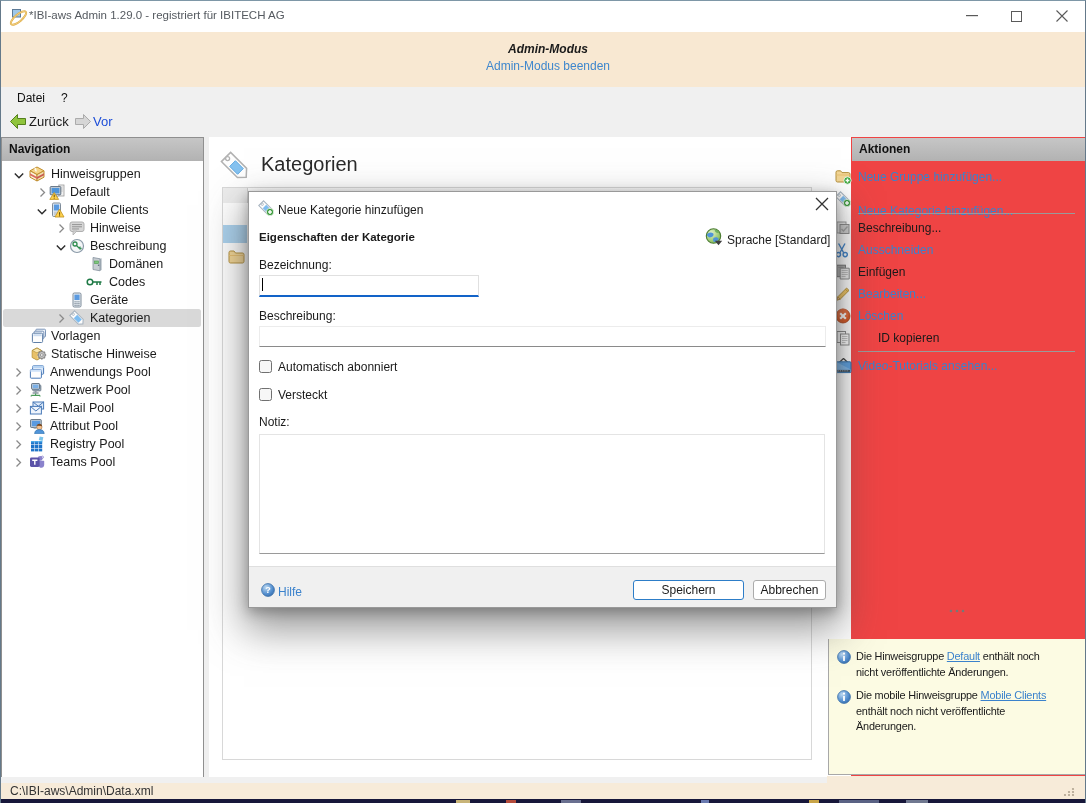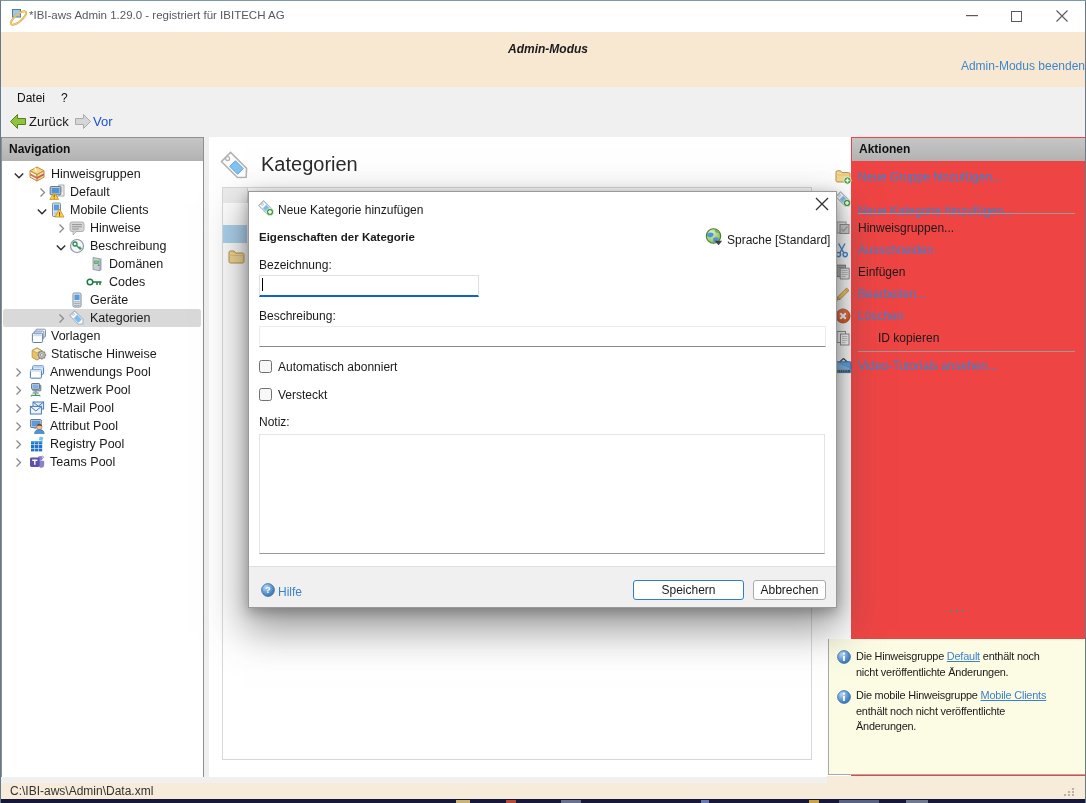--- a/index.html
+++ b/index.html
@@ -5,21 +5,21 @@
 *{margin:0;padding:0;box-sizing:border-box;}
 body{font-family:"Liberation Sans",sans-serif;width:1086px;height:803px;overflow:hidden;background:#fff;}
 #win{position:relative;width:1086px;height:803px;overflow:hidden;background:#fff;border-top:1px solid #7e97a7;border-left:1px solid #64798a;border-right:1px solid #64798a;}
 .abs{position:absolute;}
 
 #titlebar{left:0;top:0;width:1084px;height:30px;background:#fff;}
 #titletext{left:28px;top:8px;font-size:11.5px;color:#555a60;}
 
 #banner{left:0;top:31px;width:1084px;height:55px;background:#f8e8d2;text-align:center;padding-left:10px;}
 #banner .b1{font-size:12px;font-weight:bold;color:#1a1a1a;margin-top:11px;line-height:13px;font-style:italic;}
-#banner .b2{font-size:12px;color:#3f87cd;margin-top:4px;line-height:13px;text-align:right;}
+#banner .b2{font-size:12px;color:#3f87cd;margin-top:4px;line-height:13px;}
 
 #menubar{left:0;top:86px;width:1084px;height:22px;background:#f0f0f0;}
 #toolbar{left:0;top:108px;width:1084px;height:28px;background:#f0f0f0;}
 
 #nav{left:0px;top:136px;width:203px;height:641px;background:#fff;border:1px solid #8f8f8f;}
 .phead{height:23px;background:linear-gradient(#c6c6c6,#b2b2b2);font-size:12px;font-weight:bold;color:#111;line-height:23px;padding-left:7px;}
 #main{left:204px;top:136px;width:622px;height:640px;background:#fff;}
 #gap{left:203px;top:136px;width:5px;height:640px;background:#efefef;}
 #right{left:850px;top:136px;width:259px;height:643px;background:#ef4444;}
 #right .phead{margin:1px 1px 0 1px;}
@@ -407,21 +407,21 @@
     </div>
 <div class="abs arow alink" style="left:857px;top:191px;margin-top:12px;">Neue Kategorie hinzufügen...</div>
 <div class="abs" style="left:857px;top:212px;width:217px;height:1px;background:#9a9a9a;"></div>
 <div class="abs" style="left:834px;top:219px;">
       <svg width="16" height="16" viewBox="0 0 16 16">
         <rect x="2" y="2" width="9" height="11" fill="#e8e8e8" stroke="#9a9a9a"></rect>
         <rect x="5" y="4.5" width="9" height="9" fill="#d0d0d0" stroke="#8a8a8a"></rect>
         <path d="M6.5 9 L8.5 11 L12.5 6.5" stroke="#a0a0a0" stroke-width="1.4" fill="none"></path>
       </svg>
     </div>
-<div class="abs arow anorm" style="left:857px;top:220px;">Hinweisgruppen...</div>
+<div class="abs arow anorm" style="left:857px;top:220px;">Beschreibung...</div>
 <div class="abs" style="left:834px;top:241px;">
       <svg width="14" height="16" viewBox="0 0 14 16">
         <circle cx="3.4" cy="12.6" r="2.1" fill="none" stroke="#3b82cc" stroke-width="1.4"></circle>
         <circle cx="10.2" cy="12.6" r="2.1" fill="none" stroke="#3b82cc" stroke-width="1.4"></circle>
         <path d="M4.8 11 L10 1.5 M8.8 11 L3.6 1.5" stroke="#3b82cc" stroke-width="1.4" fill="none"></path>
       </svg>
     </div>
 <div class="abs arow alink" style="left:857px;top:242px;">Ausschneiden</div>
 <div class="abs" style="left:834px;top:263px;">
       <svg width="16" height="16" viewBox="0 0 16 16">

